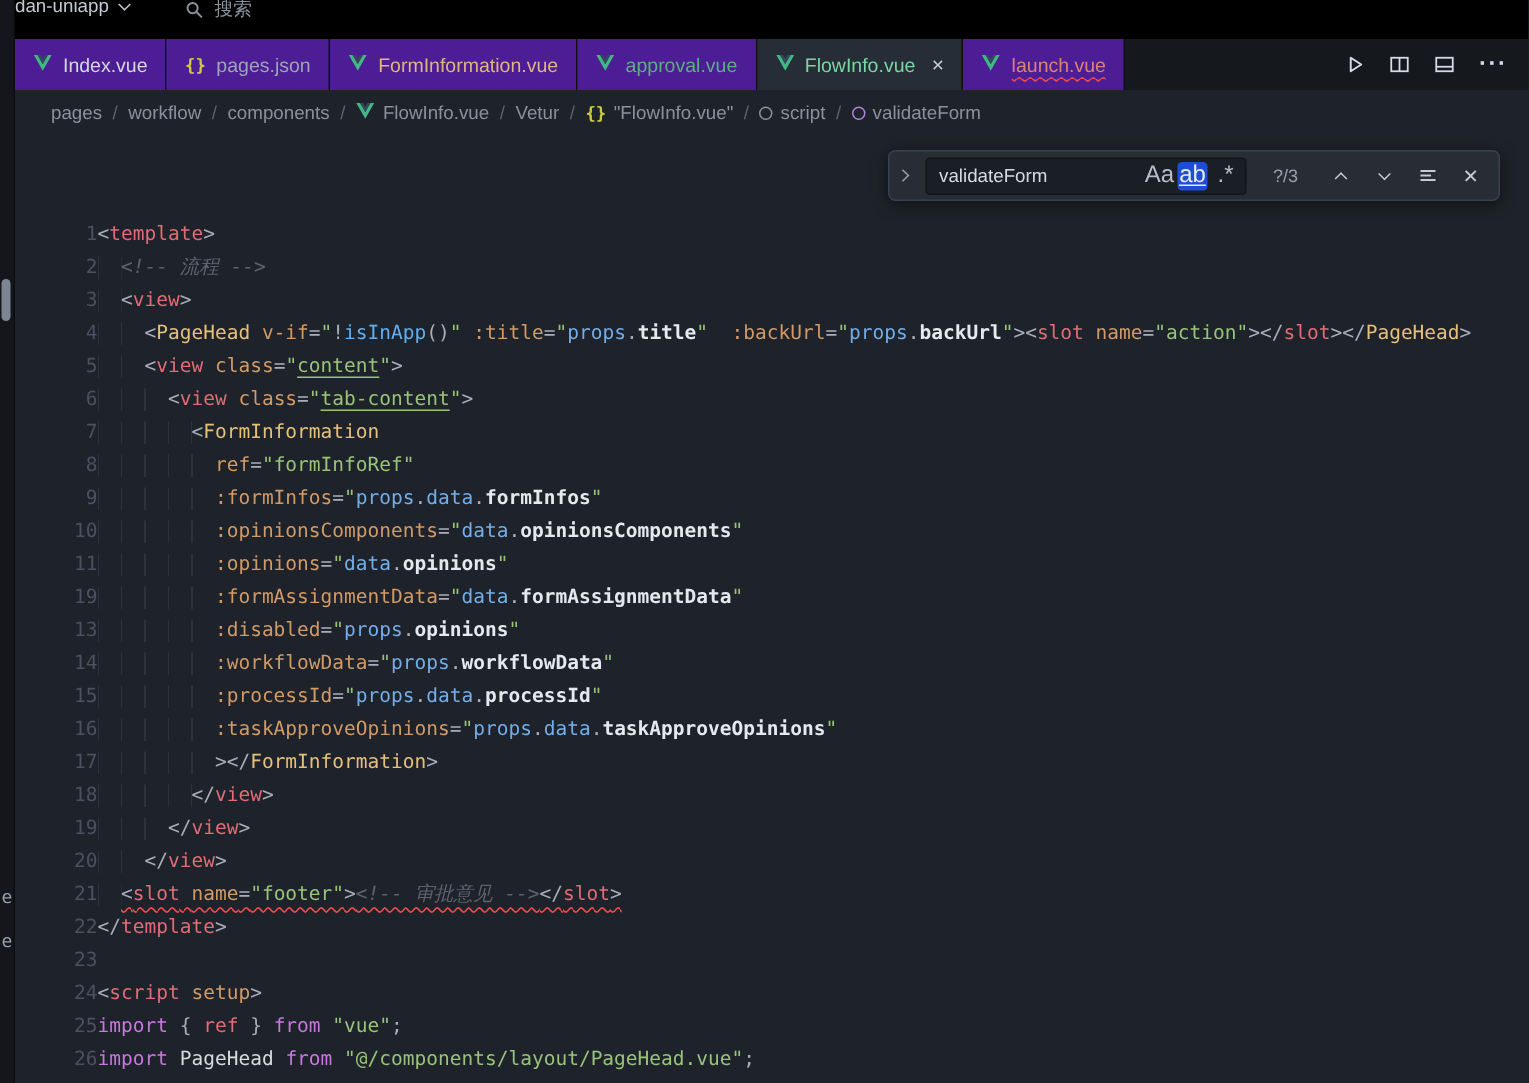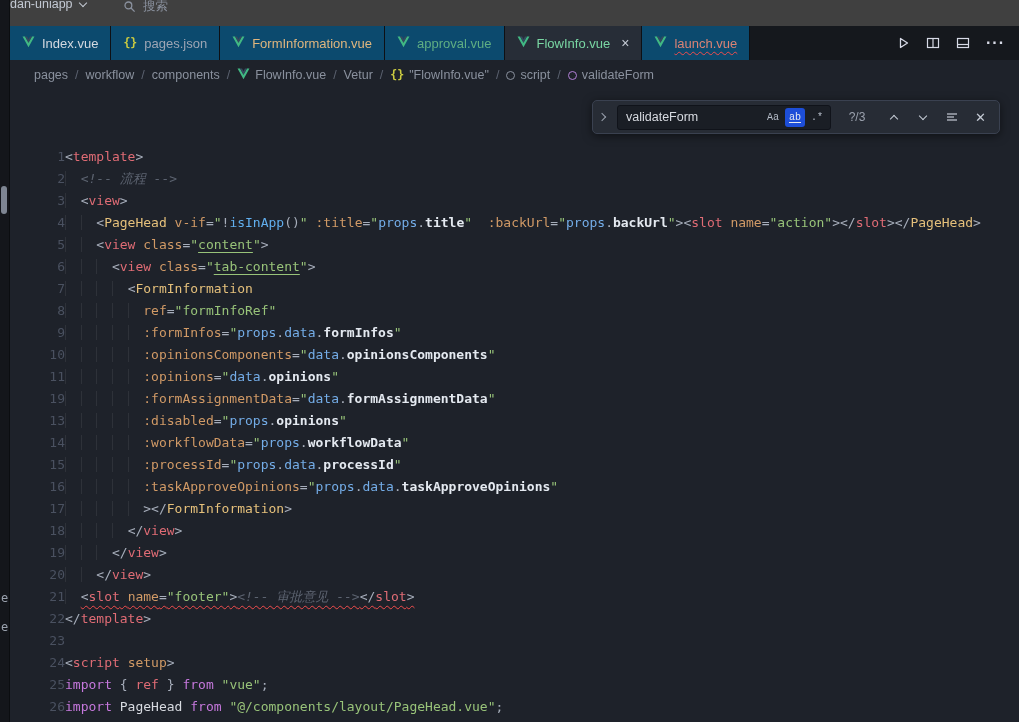--- a/index.html
+++ b/index.html
@@ -8,27 +8,27 @@
 
   
   .left-sliver { position:absolute; left:0; top:0; width:10px; height:722px; background:#14161b; border-right:1px solid #0b0d10; z-index:6; overflow:hidden; }
   .sliver-pill { position:absolute; left:1px; top:186px; width:6px; height:28px; background:#8a91a0; border-radius:3px; opacity:.9; }
   .sliver-txt { position:absolute; left:1px; color:#9aa1ad; font-family:"DejaVu Sans Mono",monospace; font-size:12px; }
 
   
   .main { position:absolute; left:10px; top:0; right:0; bottom:0; display:flex; flex-direction:column; }
 
   
-  .titlebar { height:26px; background:#404040; position:relative; flex:0 0 26px; overflow:hidden; }
+  .titlebar { height:26px; background:#000000; position:relative; flex:0 0 26px; overflow:hidden; }
   .ws-name { position:absolute; left:0px; top:-3px; display:flex; align-items:center; gap:7px; color:#c3c9d3; font-size:12.5px; }
   .tb-search { position:absolute; left:113px; top:-2px; display:flex; align-items:center; gap:7px; color:#8a919e; font-size:12.5px; }
 
   
   .tabbar { height:34px; flex:0 0 34px; background:#15181d; display:flex; align-items:stretch; }
-  .tab { display:flex; align-items:center; gap:7px; padding:0 12px; background:#0c4a6e; border-right:1px solid #0e1014; font-size:13px; color:#9da5b4; cursor:default; }
+  .tab { display:flex; align-items:center; gap:7px; padding:0 12px; background:#4c1d95; border-right:1px solid #0e1014; font-size:13px; color:#9da5b4; cursor:default; }
   .tab.active { background:#272d37; }
   .tab .close { margin-left:4px; color:#c6ccd6; font-size:14px; line-height:1; }
   .braces-ico { color:#cbcb41; font-family:"DejaVu Sans Mono",monospace; font-weight:bold; font-size:11.5px; }
   .tab-actions { margin-left:auto; display:flex; align-items:center; gap:16px; padding:0 14px; color:#d7dae6; }
   .more-dots { font-size:16px; font-weight:bold; letter-spacing:1px; color:#d7dae6; }
 
   
   .breadcrumbs { height:30px; flex:0 0 30px; background:#1e222a; display:flex; align-items:center; padding-left:24px; color:#8a919e; font-size:12.5px; }
   .crumb { display:flex; align-items:center; gap:5px; }
   .crumb-sep { color:#5b6270; margin:0 7px; }
@@ -58,21 +58,21 @@
   .tk-wht { color:#d7dae0; }
   .sq { text-decoration:underline wavy #f14c4c; text-decoration-thickness:1px; text-underline-offset:4px; text-decoration-skip-ink:none; }
   .squig { text-decoration:underline wavy #f14c4c; text-decoration-thickness:1px; text-underline-offset:3px; }
 
   
   .find { position:absolute; top:10px; right:19px; height:34px; display:flex; align-items:center; gap:8px; background:#272c35; border:1px solid #3a4150; border-radius:5px; padding:0 8px 0 2px; box-shadow:0 2px 10px rgba(0,0,0,.5); z-index:10; font-family:"Liberation Sans",sans-serif; }
   .find-toggle { width:14px; height:100%; display:flex; align-items:center; justify-content:center; color:#9aa1ad; }
   .find-input { width:214px; height:25px; background:#1a1e25; border:1px solid #10131a; border-radius:3px; display:flex; align-items:center; padding:0 3px 0 8px; }
   .find-text { color:#d7dae0; font-size:12.5px; flex:1 1 auto; }
   .opts { display:flex; gap:2px; margin-left:auto; }
-  .opt { width:20px; height:19px; display:flex; align-items:center; justify-content:center; border-radius:3px; font-size:10px; color:#b6bdc9;font-family:Liberation Mono, monospace; }
+  .opt { width:20px; height:19px; display:flex; align-items:center; justify-content:center; border-radius:3px; font-size:16px; color:#b6bdc9; }
   .opt.ww { text-decoration:underline; text-underline-offset:2px; }
   .opt.active { background:#1d4ed8; color:#e6eaf0; }
   .find-count { color:#9aa1ad; font-size:12px; min-width:36px; text-align:center; }
   .nav-btn { width:21px; height:21px; display:flex; align-items:center; justify-content:center; color:#c6ccd6; border-radius:3px; }
   .close-x { font-size:13px; color:#c6ccd6; }
 
   .chev { display:inline-block; width:6px; height:6px; border-right:1.6px solid currentColor; border-bottom:1.6px solid currentColor; }
   .chev.down { transform:rotate(45deg); margin-top:-3px; }
   .chev.up { transform:rotate(-135deg); margin-top:3px; }
   .chev.right { transform:rotate(-45deg); }

